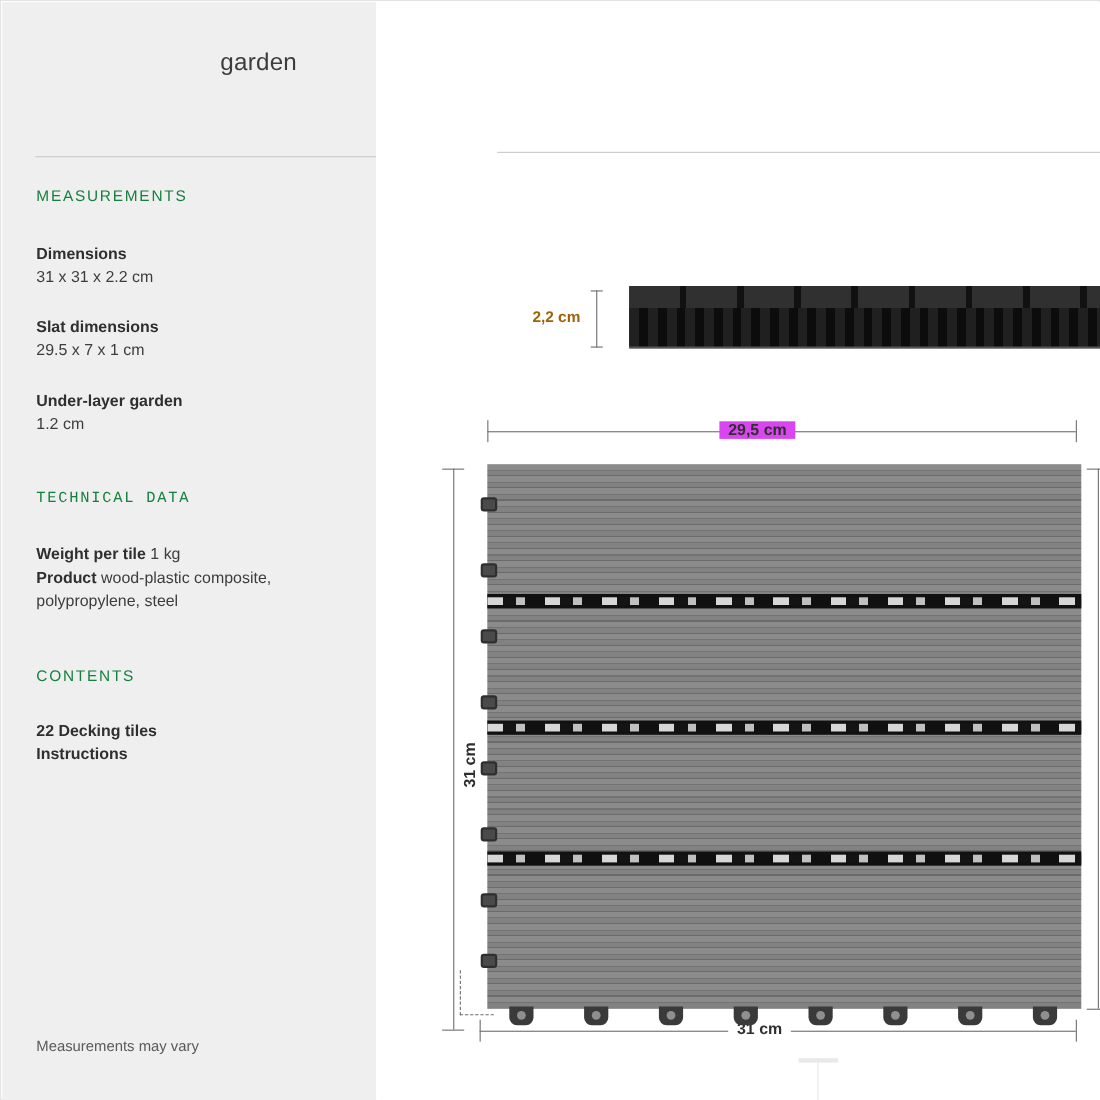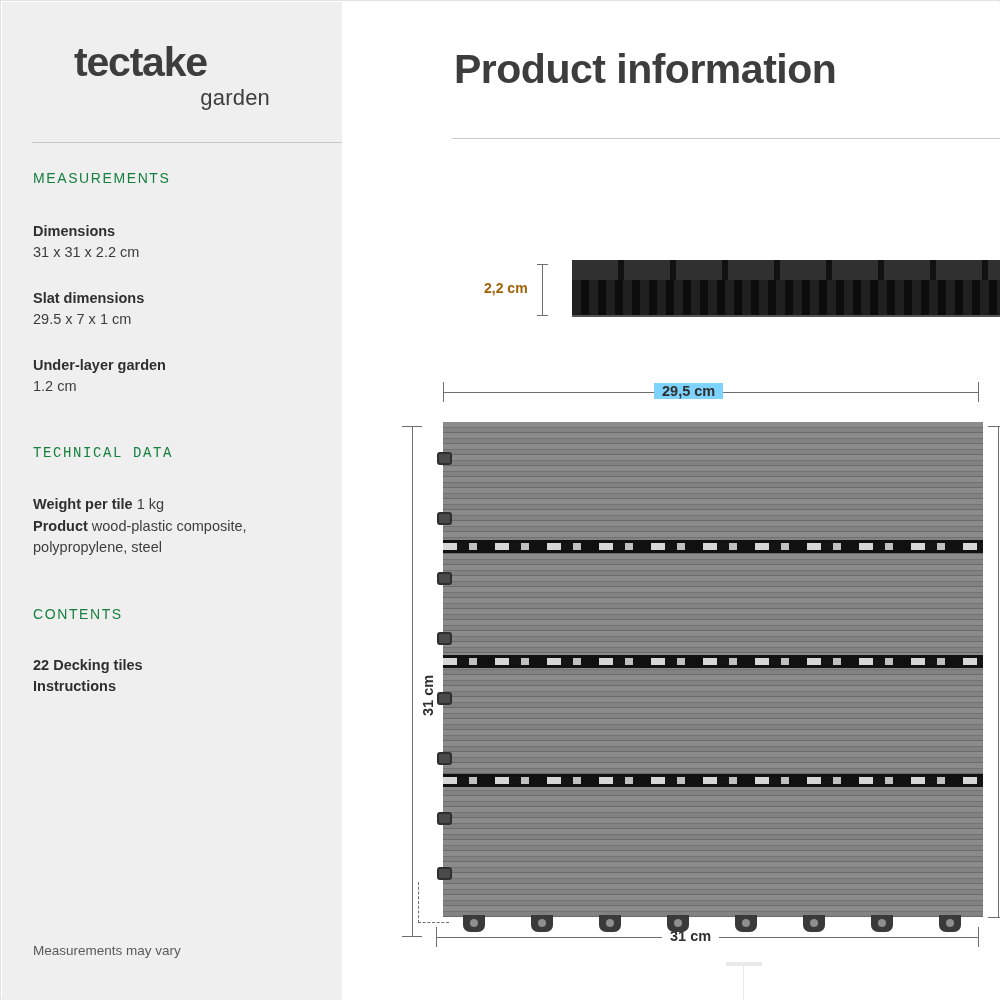--- a/index.html
+++ b/index.html
@@ -102,21 +102,20 @@
   .seven-t{position:absolute;left:283px;top:540px;width:36px;height:4px;background:#e9e9e9;}
 </style>
 </head>
 <body>
 
 <div class="page">
 
   <div class="sidebar">
 
     <div class="brand">
-      <div class="brand-main">tectake</div>
       <div class="brand-sub">garden</div>
     </div>
 
     <div class="sidebar-rule"></div>
 
     <div class="block" style="top:168px;">
       <div class="sec-title">MEASUREMENTS</div>
     </div>
 
     <div class="block" style="top:219px;">
@@ -152,40 +151,39 @@
 
     <div class="block" style="top:653px;">
       <div class="lbl">22 Decking tiles</div>
       <div class="lbl">Instructions</div>
     </div>
 
     <div class="note">Measurements may vary</div>
   </div>
 
   <div class="main">
-    <div class="title">Product information</div>
     <div class="title-rule"></div>
 
     <div class="sv-label">2,2 cm</div>
     <div class="sv-tick-top"></div>
     <div class="sv-dimline"></div>
     <div class="sv-tick-bot"></div>
 
     <div class="sideview">
       <div style="position:absolute;left:0;top:0;width:430px;height:20px;background:#2b2b2b;
            background-image:repeating-linear-gradient(to right,#303030 0px,#303030 46px,#111 46px,#111 52px);"></div>
       <div style="position:absolute;left:0;top:20px;width:430px;height:36px;background:#1a1a1a;
            background-image:repeating-linear-gradient(to right,#202020 0px,#202020 9px,#0c0c0c 9px,#0c0c0c 17px);"></div>
       <div style="position:absolute;left:0;top:55px;width:430px;height:2px;background:#555;"></div>
     </div>
 
     <div class="mline mv" style="left:101px;top:380px;height:20px;"></div>
     <div class="mline mv" style="left:636px;top:380px;height:20px;"></div>
     <div class="mline mh" style="left:101px;top:390px;width:535px;"></div>
-    <div class="cap" style="left:312px;top:381px;background:#7dd3fc;padding:0 8px;">29,5 cm</div>
+    <div class="cap" style="left:312px;top:381px;background:#d946ef;padding:0 8px;">29,5 cm</div>
 
     <div class="mline mh" style="left:646px;top:424px;width:20px;"></div>
     <div class="mline mh" style="left:646px;top:915px;width:20px;"></div>
     <div class="mline mv" style="left:656px;top:424px;height:491px;"></div>
 
     <div class="mline mh" style="left:60px;top:424px;width:20px;"></div>
     <div class="mline mh" style="left:60px;top:934px;width:20px;"></div>
     <div class="mline mv" style="left:70px;top:424px;height:510px;"></div>
     <div class="capv" style="left:78px;top:722px;background:#fff;padding:0 8px;">31 cm</div>
 

